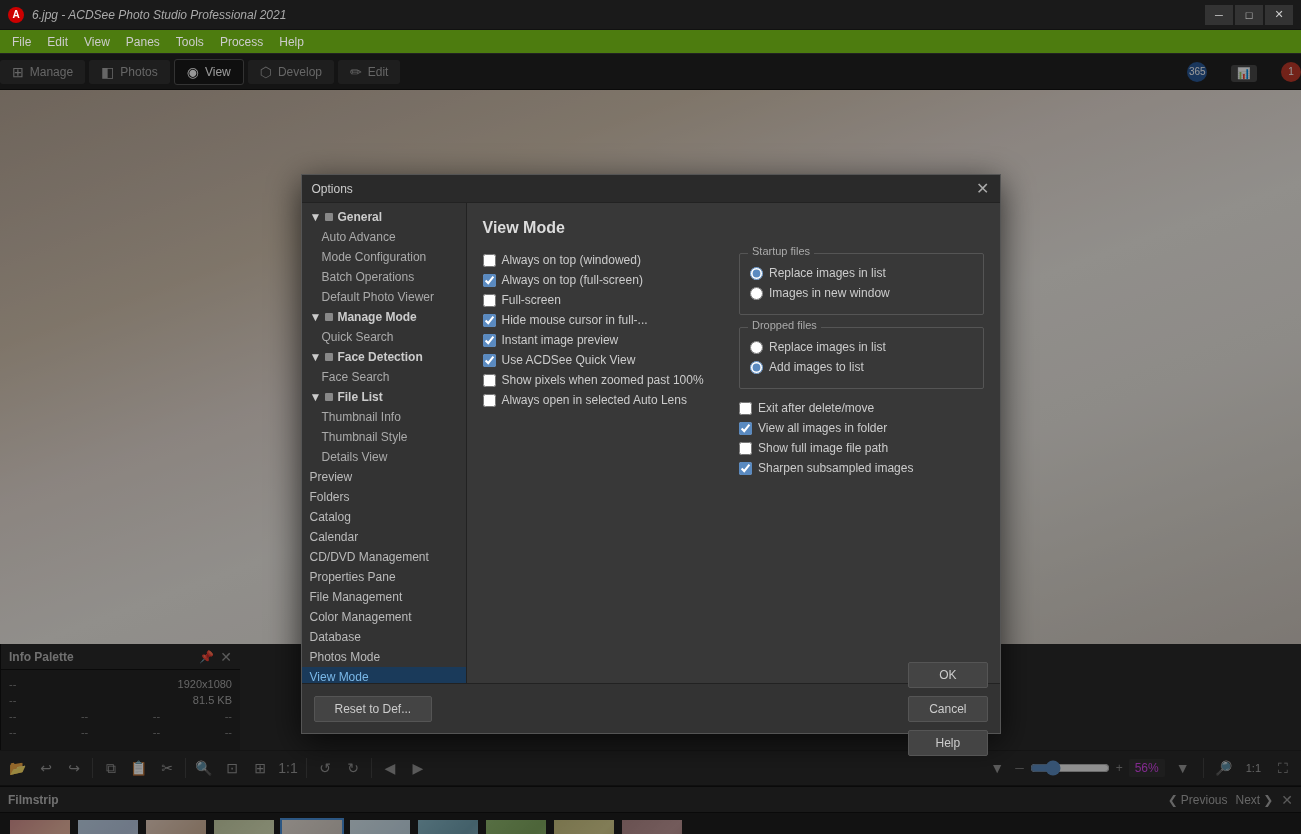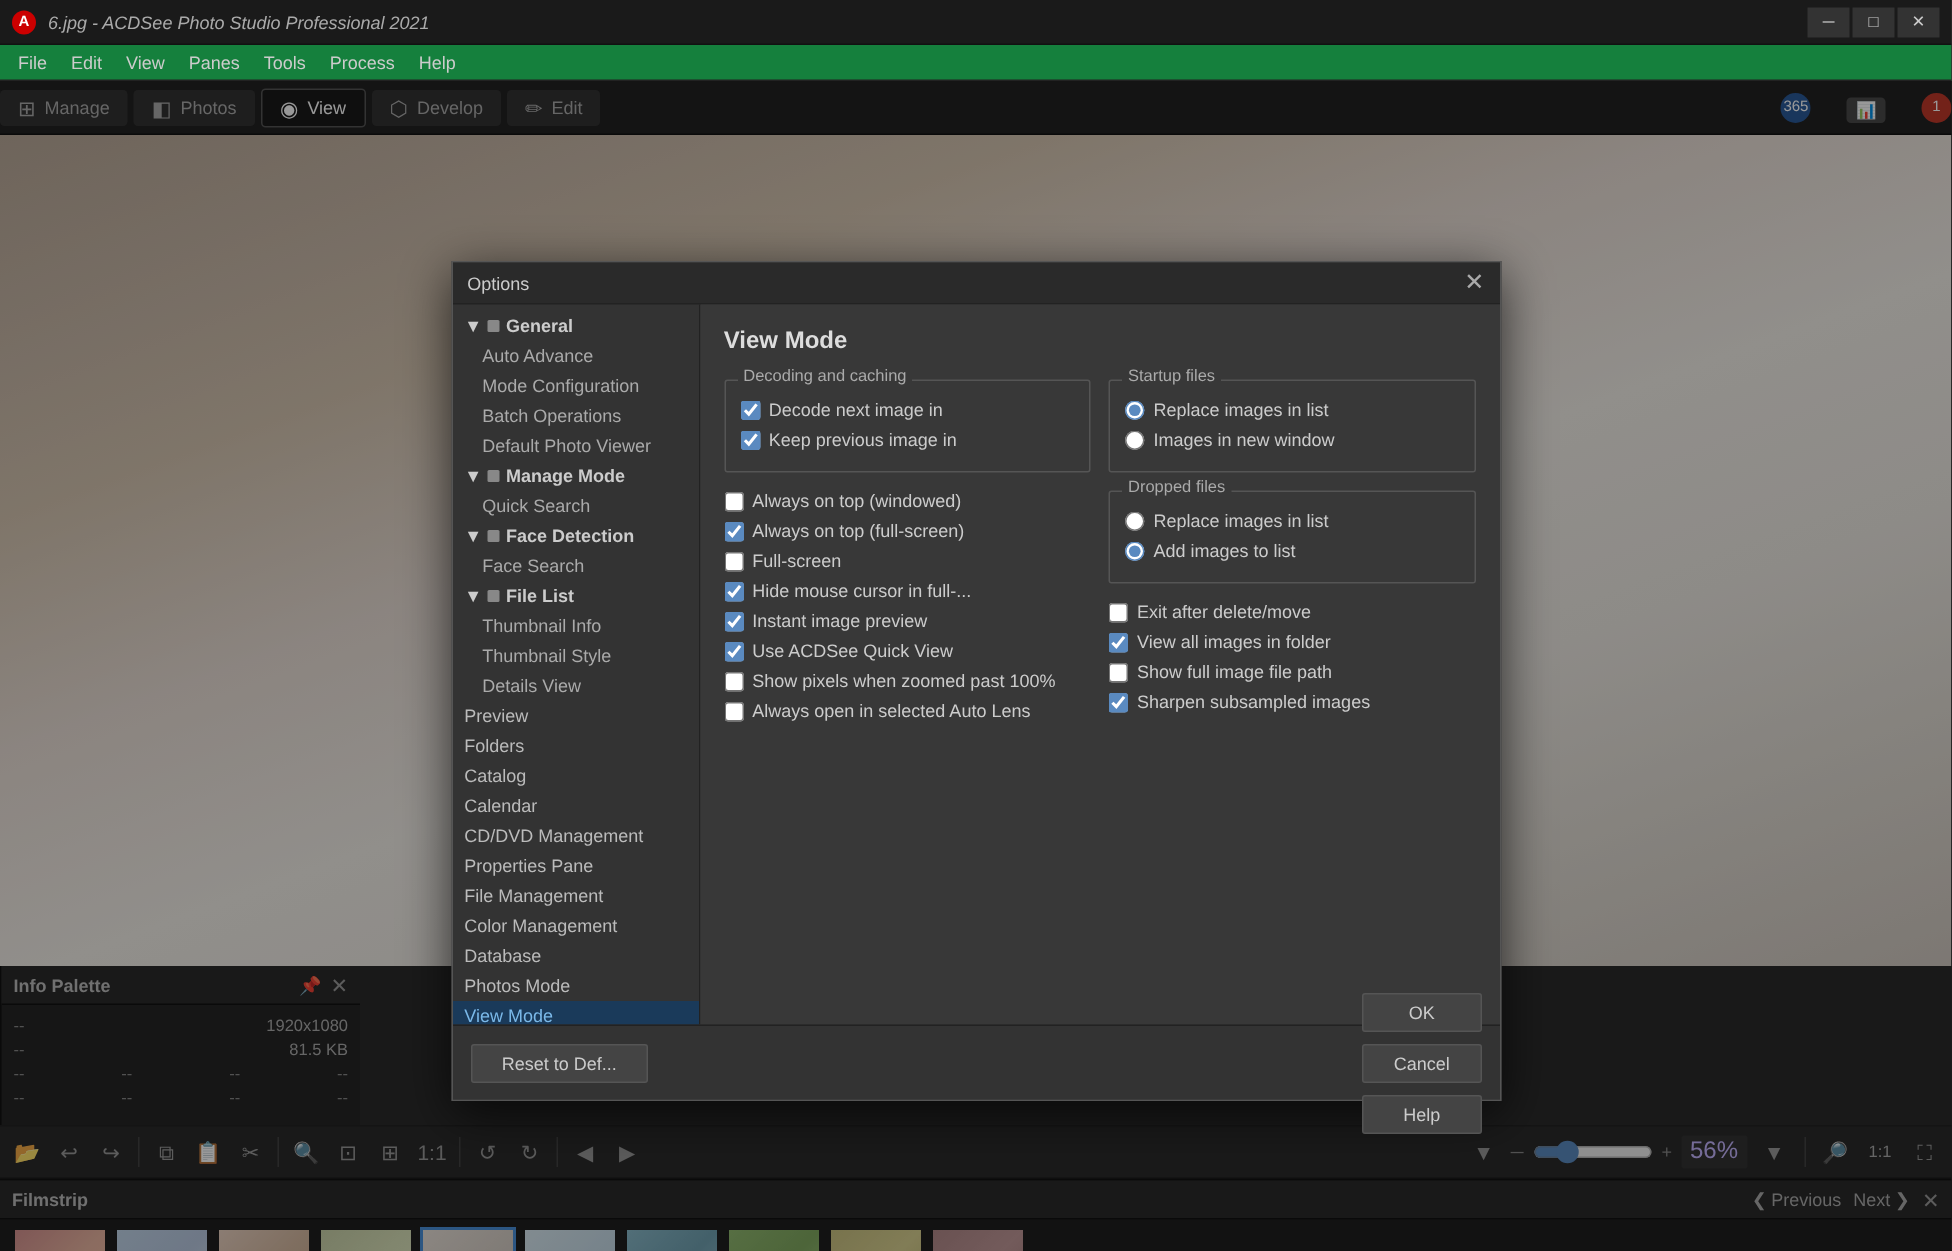--- a/index.html
+++ b/index.html
@@ -50,21 +50,21 @@
       border: none;
       color: #ccc;
       cursor: pointer;
       font-size: 11px;
       display: flex; align-items: center; justify-content: center;
     }
 
     
     .menubar {
       height: 24px;
-      background: #15803d;
+      background: #4d7c0f;
       display: flex;
       align-items: center;
       padding: 0 4px;
       border-bottom: 1px solid #222;
     }
     .menu-item {
       padding: 2px 8px;
       color: #ccc;
       cursor: pointer;
       font-size: 12px;
@@ -145,22 +145,22 @@
       font-size: 14px;
       display: flex; align-items: center; justify-content: center;
       border-radius: 2px;
     }
     .toolbar-sep {
       width: 1px; height: 20px;
       background: #444;
       margin: 0 2px;
     }
     .zoom-display {
-      color: #c4b5fd;
-      font-size: 16px;
+      color: #d946ef;
+      font-size: 12px;
       padding: 2px 6px;
       background: #333;
       border-radius: 2px;
     }
 
     
     .filmstrip-bar {
       height: 100px;
       background: #1e1e1e;
       border-top: 1px solid #111;
@@ -721,33 +721,20 @@
 
       </div>
 
       <div class="content-panel">
         <div class="section-title">View Mode</div>
 
         <div class="two-col">
 
           <div class="col">
 
-            <div class="group-box">
-              <span class="group-label">Decoding and caching</span>
-              <div class="group-content">
-                <div class="check-row">
-                  <input type="checkbox" checked="" id="decode-next" style="">
-                  <label for="decode-next">Decode next image in</label>
-                </div>
-                <div class="check-row">
-                  <input type="checkbox" checked="" id="keep-prev" style="">
-                  <label for="keep-prev">Keep previous image in</label>
-                </div>
-              </div>
-            </div>
 
             <div class="check-row">
               <input type="checkbox" id="always-top-w" style="">
               <label for="always-top-w">Always on top (windowed)</label>
             </div>
             <div class="check-row">
               <input type="checkbox" checked="" id="always-top-f" style="">
               <label for="always-top-f">Always on top (full-screen)</label>
             </div>
             <div class="check-row">

